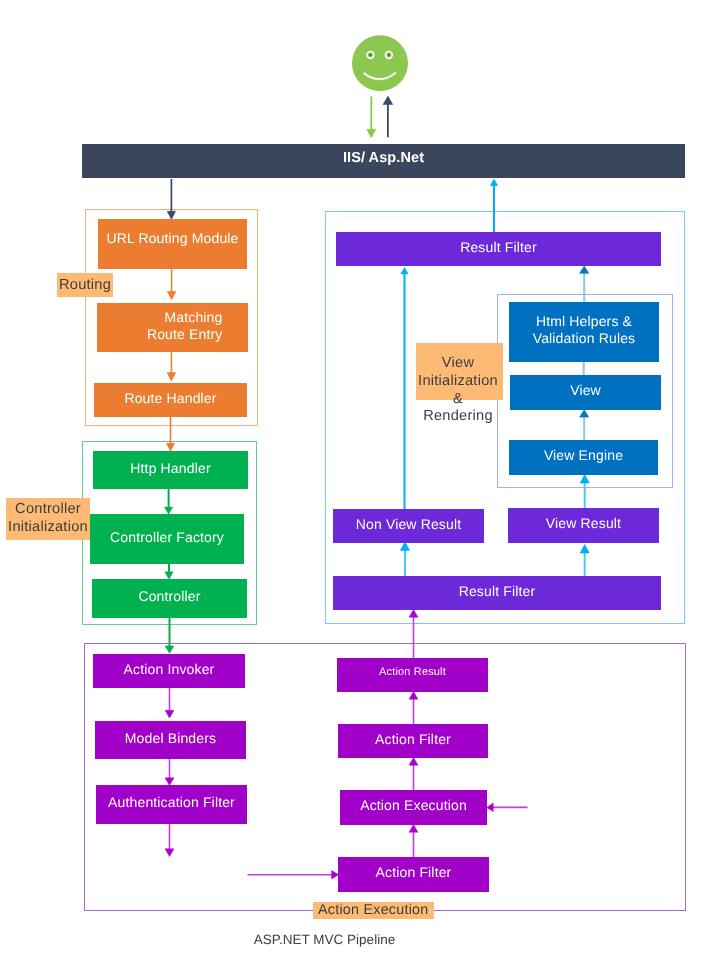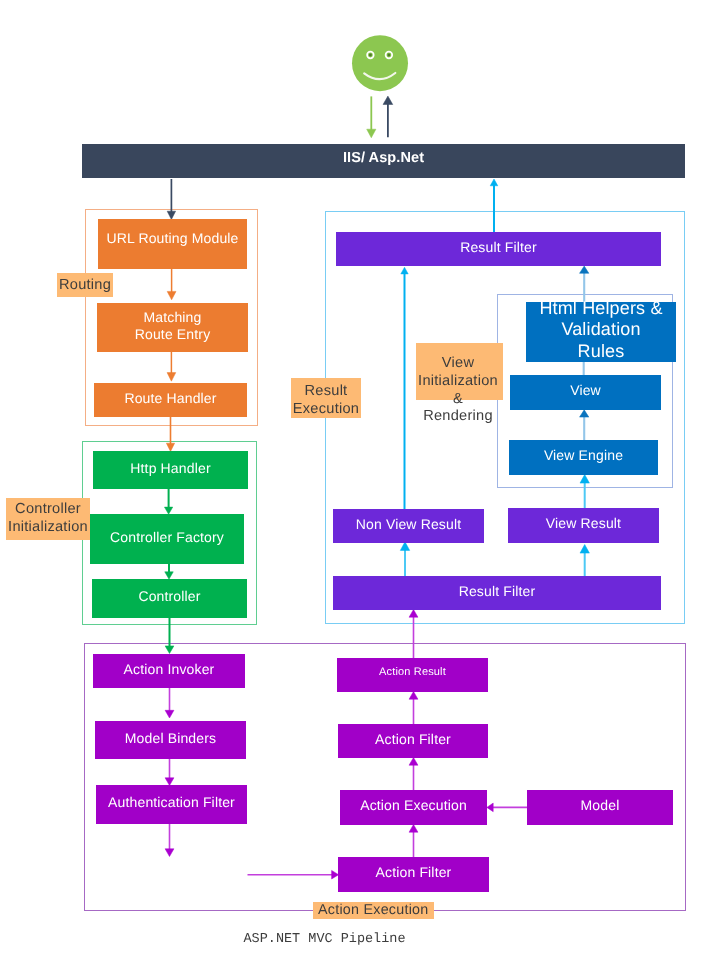--- a/index.html
+++ b/index.html
@@ -4,32 +4,32 @@
 <title>ASP.NET MVC Pipeline</title>
 <style>
   * { box-sizing: border-box; }
   html, body { margin:0; padding:0; background:#ffffff; }
   body { width:707px; height:953px; position:relative; overflow:hidden;
          font-family:"Liberation Sans", sans-serif; -webkit-font-smoothing:antialiased; text-rendering:geometricPrecision; }
   .stage { position:absolute; left:0; top:0; width:707px; height:953px;padding-left:48px; }
   .node { position:absolute; display:flex; align-items:center; justify-content:center;
           color:#ffffff; text-align:center; line-height:1.2; z-index:3; letter-spacing:0.15px; }
   .node span { position:relative; top:-2px; }
-  .n-orange { background:#ec7c30; }
+  .n-orange { background:#ec7c30;text-align:right; }
   .n-green  { background:#00b14f; }
   .n-cyan   { background:#6d28d9; }
   .n-blue   { background:#0070c0; }
   .n-purple { background:#a100c8; }
   .grp { position:absolute; z-index:1; }
   .lbl { position:absolute; color:#3d3d3d; font-size:14.6px; letter-spacing:0.25px; text-align:center; line-height:1.22; z-index:4; background:#fdba74; }
   svg.edges { position:absolute; left:0; top:0; width:707px; height:953px; pointer-events:none; z-index:2; }
   #server-bar { position:absolute; left:82px; top:144px; width:603px; height:34px; background:#39465c;
       display:flex; align-items:center; justify-content:center; color:#fff; font-weight:bold; font-size:14.5px; z-index:3; }
   #server-bar span { position:relative; top:-3px; letter-spacing:0.1px; }
-  #caption { position:absolute; left:0; top:932px; width:649px; text-align:center; color:#3d3d3d; font-size:13.5px; z-index:4;font-family:Liberation Mono, monospace; }
+  #caption { position:absolute; left:0; top:932px; width:649px; text-align:center; color:#3d3d3d; font-size:13.5px; z-index:4; }
 </style>
 </head>
 <body>
 
 <div class="stage">
 
   <svg style="position:absolute;left:350px;top:33px;width:60px;height:60px;z-index:3" viewBox="0 0 60 60">
     <circle cx="30" cy="30.2" r="28" fill="#8cc750"></circle>
     <circle cx="20.4" cy="22" r="3.3" fill="none" stroke="#ffffff" stroke-width="1.7"></circle>
     <circle cx="20.4" cy="22" r="1.45" fill="#4f7a2a"></circle>
@@ -170,21 +170,21 @@
     </div>
     <div class="node n-green" style="left:90px;top:514px;width:154px;height:50px;font-size:14px">
       <span>Controller Factory</span>
     </div>
     <div class="node n-green" style="left:92px;top:579px;width:155px;height:39px;font-size:14px">
       <span>Controller</span>
     </div>
     <div class="node n-cyan" style="left:336px;top:232px;width:325px;height:34px;font-size:14px">
       <span>Result Filter</span>
     </div>
-    <div class="node n-blue" style="left:526px;top:302px;width:150px;height:60px;font-size:18px">
+    <div class="node n-blue" style="left:509px;top:302px;width:150px;height:60px;font-size:14px">
       <span style="max-width:125px;display:block">Html Helpers &amp; Validation Rules</span>
     </div>
     <div class="node n-blue" style="left:510px;top:375px;width:151px;height:35px;font-size:14px">
       <span>View</span>
     </div>
     <div class="node n-blue" style="left:509px;top:440px;width:149px;height:35px;font-size:14px">
       <span>View Engine</span>
     </div>
     <div class="node n-cyan" style="left:333px;top:509px;width:151px;height:34px;font-size:14px">
       <span>Non View Result</span>
@@ -208,33 +208,26 @@
       <span>Action Result</span>
     </div>
     <div class="node n-purple" style="left:338px;top:724px;width:150px;height:34px;font-size:14px">
       <span>Action Filter</span>
     </div>
     <div class="node n-purple" style="left:340px;top:790px;width:147px;height:35px;font-size:14px">
       <span>Action Execution</span>
     </div>
     <div class="node n-purple" style="left:338px;top:857px;width:151px;height:35px;font-size:14px">
       <span>Action Filter</span>
-    </div>
-    <div class="node n-purple" style="left:527px;top:790px;width:146px;height:35px;font-size:14px">
-      <span>Model</span>
     </div>
 
   <div class="lbl" style="left:57px;top:273px;width:56px;height:24px;padding:4px 2px 0">Routing</div>
   <div class="lbl" style="left:6px;top:498px;width:84px;padding:3px 2px 3px">
       <div>Controller</div>
       <div>Initialization</div>
-    </div>
-  <div class="lbl" style="left:291px;top:378px;width:70px;height:40px;padding:5px 0 0">
-      <div>Result</div>
-      <div>Execution</div>
     </div>
   <div class="lbl" style="left:416px;top:343px;width:87px;height:57px;padding:12px 5px 0 2px;overflow:visible;white-space:nowrap">
       <div>View</div>
       <div style="transform:translateX(0px)">Initialization</div>
       <div>&amp;</div>
       <div>Rendering</div>
     </div>
   <div class="lbl" style="left:313px;top:902px;padding:0 5px;font-size:14.3px;white-space:nowrap">Action Execution</div>
 
   <div id="caption">ASP.NET MVC Pipeline</div>

